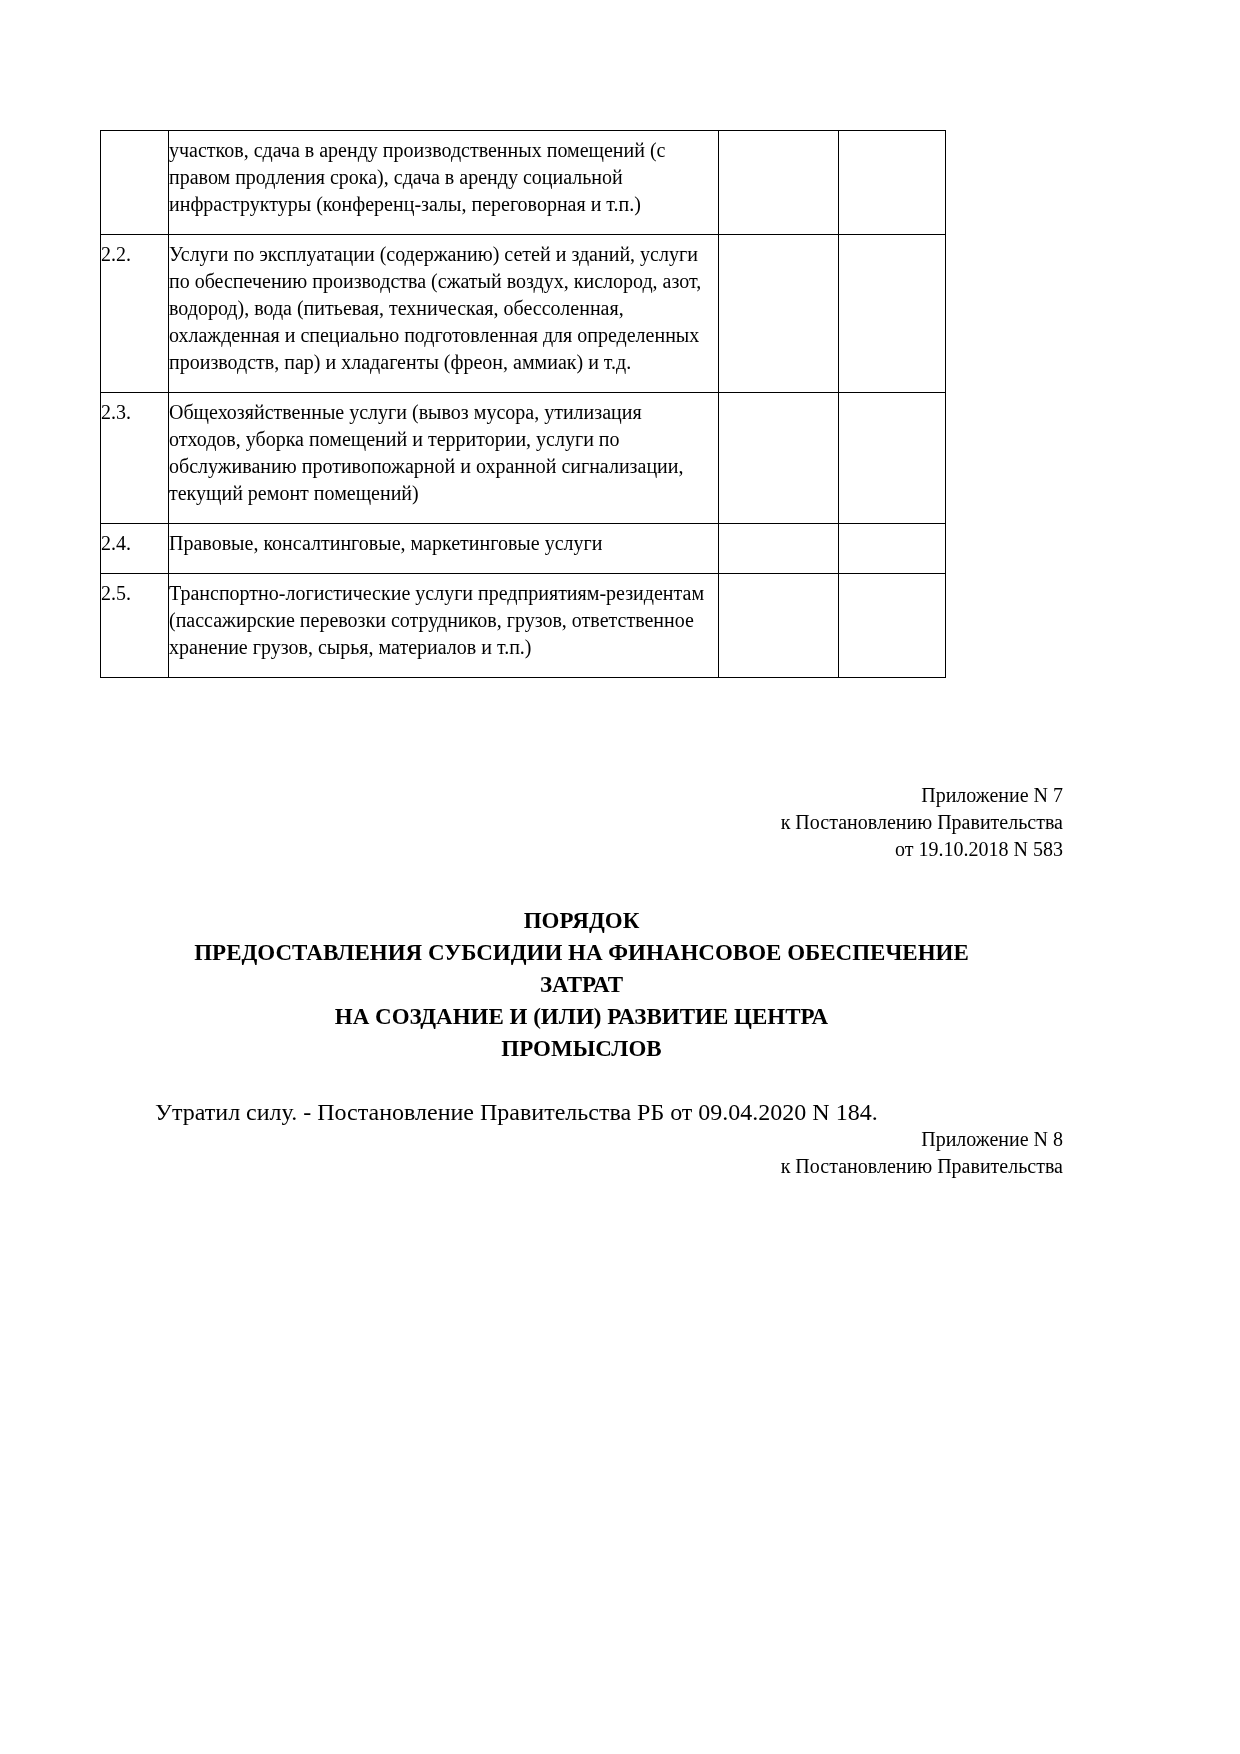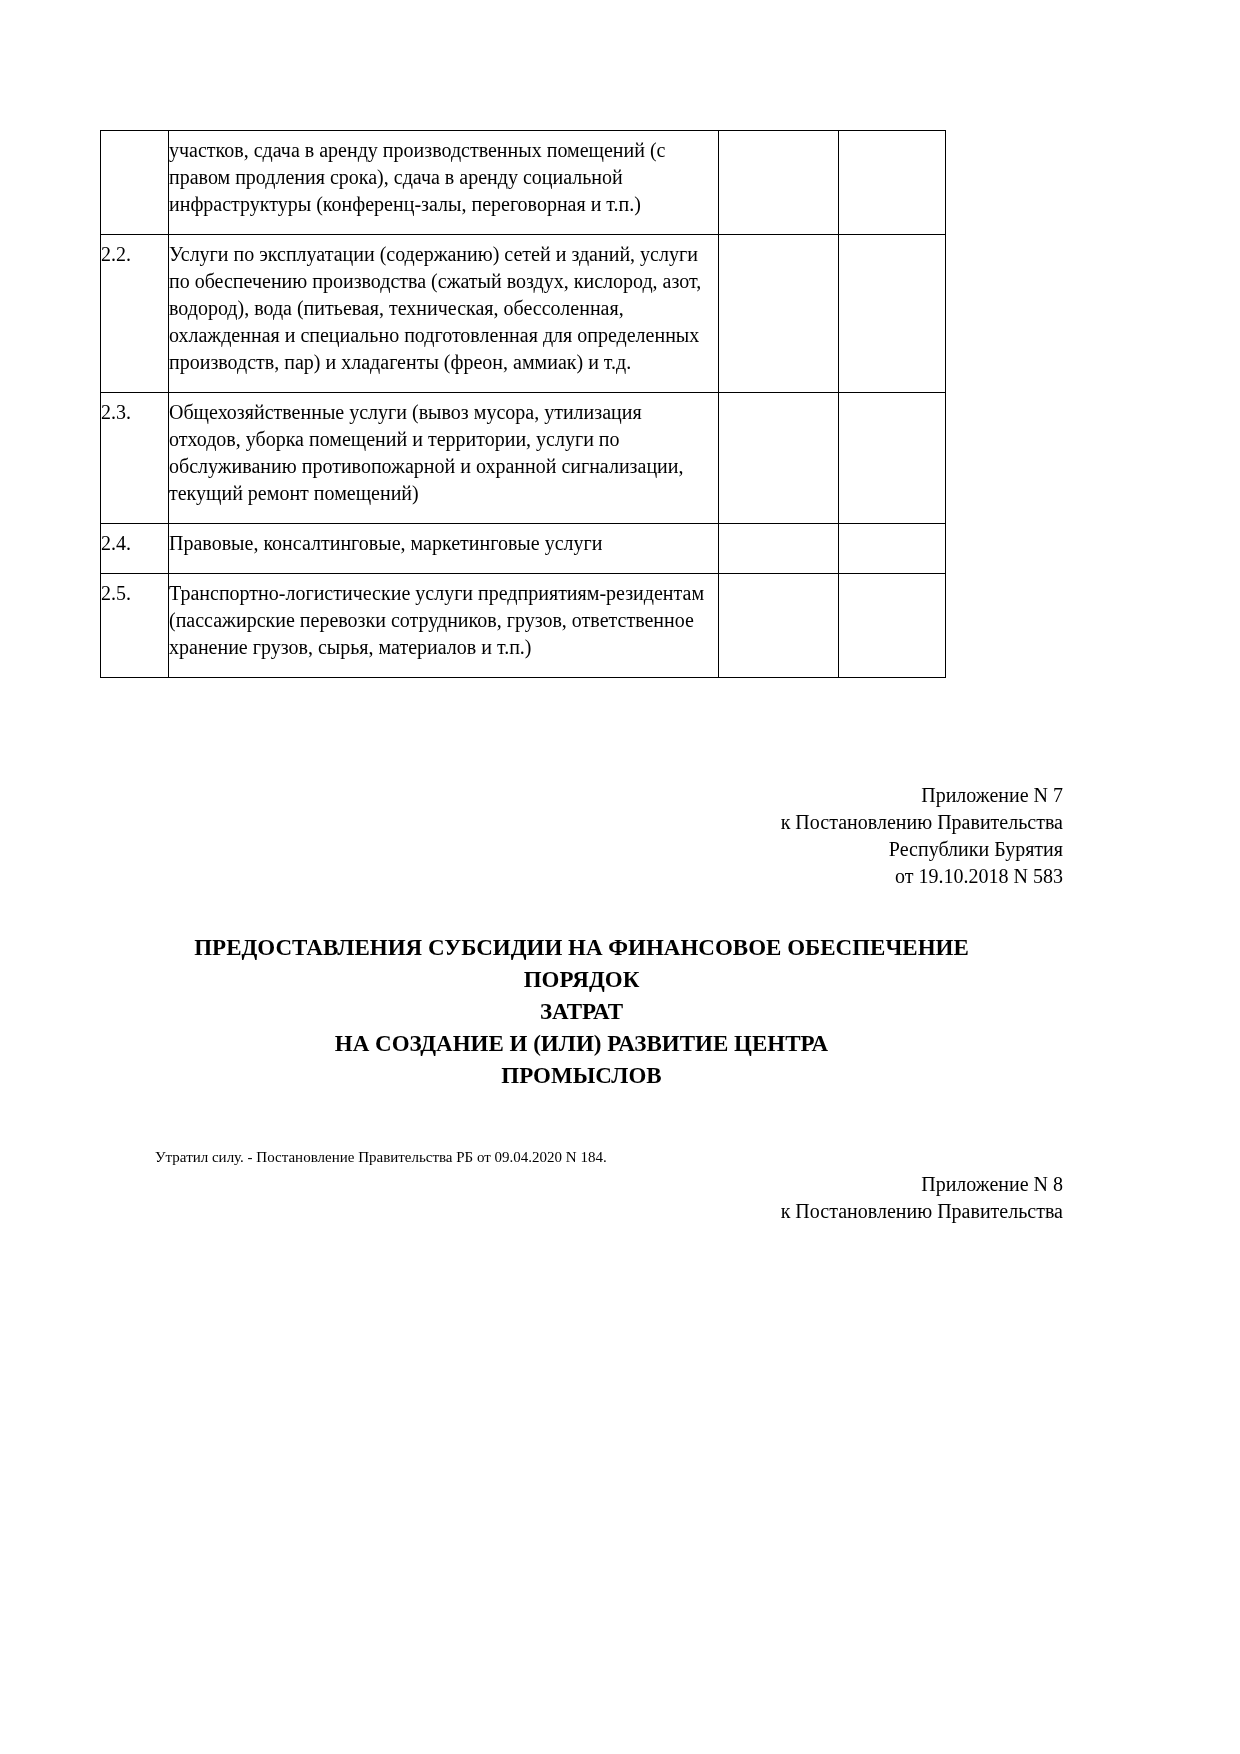--- a/index.html
+++ b/index.html
@@ -42,22 +42,22 @@
 
   .doc-title {
     margin-top: 42px;
     text-align: center;
     font-weight: bold;
     font-size: 23px;
     line-height: 32px;
   }
 
   .status-note {
-    margin-top: 52px;
-    font-size: 15px;
+    margin-top: 34px;
+    font-size: 24px;
     line-height: 27px;
     text-indent: 55px;
   }
 </style>
 </head>
 <body>
 
 <div class="content">
 
   <table class="doc-table">
@@ -91,27 +91,26 @@
         <td class="col-desc">Транспортно-логистические услуги предприятиям-резидентам (пассажирские перевозки сотрудников, грузов, ответственное хранение грузов, сырья, материалов и т.п.)</td>
         <td class="col-v1"></td>
         <td class="col-v2"></td>
       </tr>
     </tbody>
   </table>
 
   <div class="appendix-block appendix-7">
     <div>Приложение N 7</div>
     <div>к Постановлению Правительства</div>
-    <div>Республики Бурятия</div>
     <div>от 19.10.2018 N 583</div>
   </div>
 
   <div class="doc-title">
+    <div>ПОРЯДОК</div>
     <div>ПРЕДОСТАВЛЕНИЯ СУБСИДИИ НА ФИНАНСОВОЕ ОБЕСПЕЧЕНИЕ</div>
-    <div>ПОРЯДОК</div>
     <div>ЗАТРАТ</div>
     <div>НА СОЗДАНИЕ И (ИЛИ) РАЗВИТИЕ ЦЕНТРА</div>
     <div>ПРОМЫСЛОВ</div>
   </div>
 
   <p class="status-note">Утратил силу. - Постановление Правительства РБ от 09.04.2020 N 184.</p>
 
   <div class="appendix-block appendix-8">
     <div>Приложение N 8</div>
     <div>к Постановлению Правительства</div>

